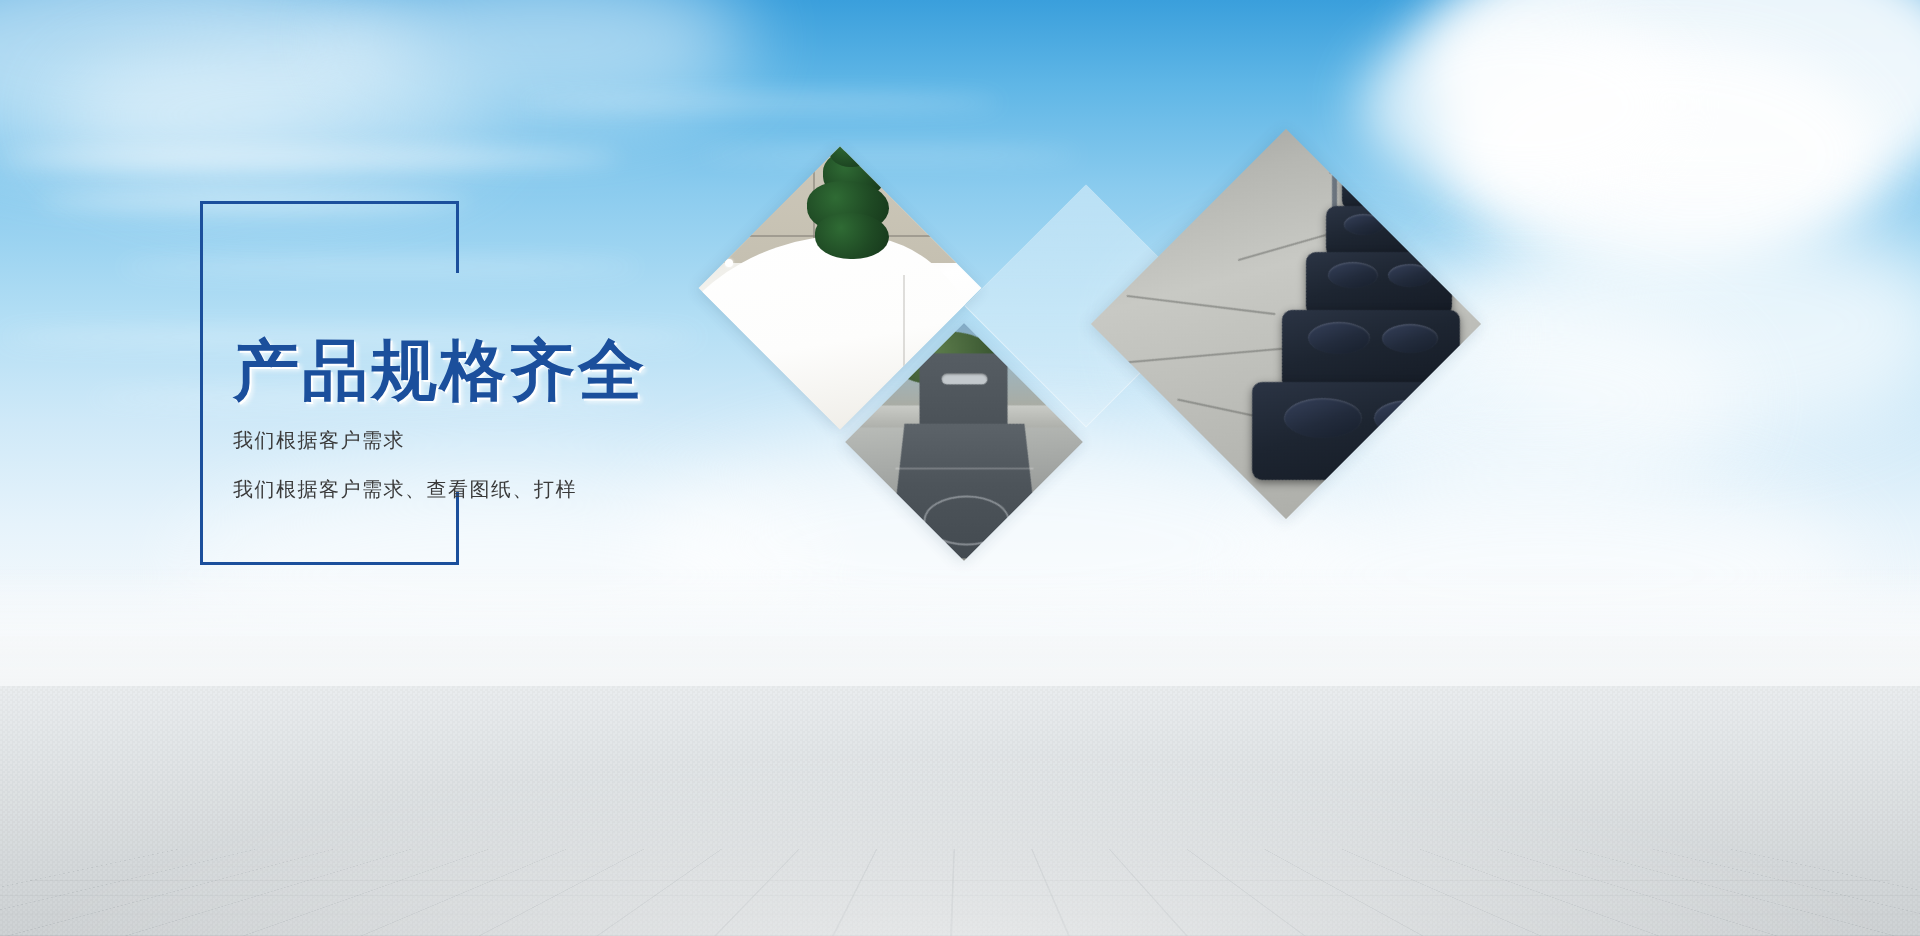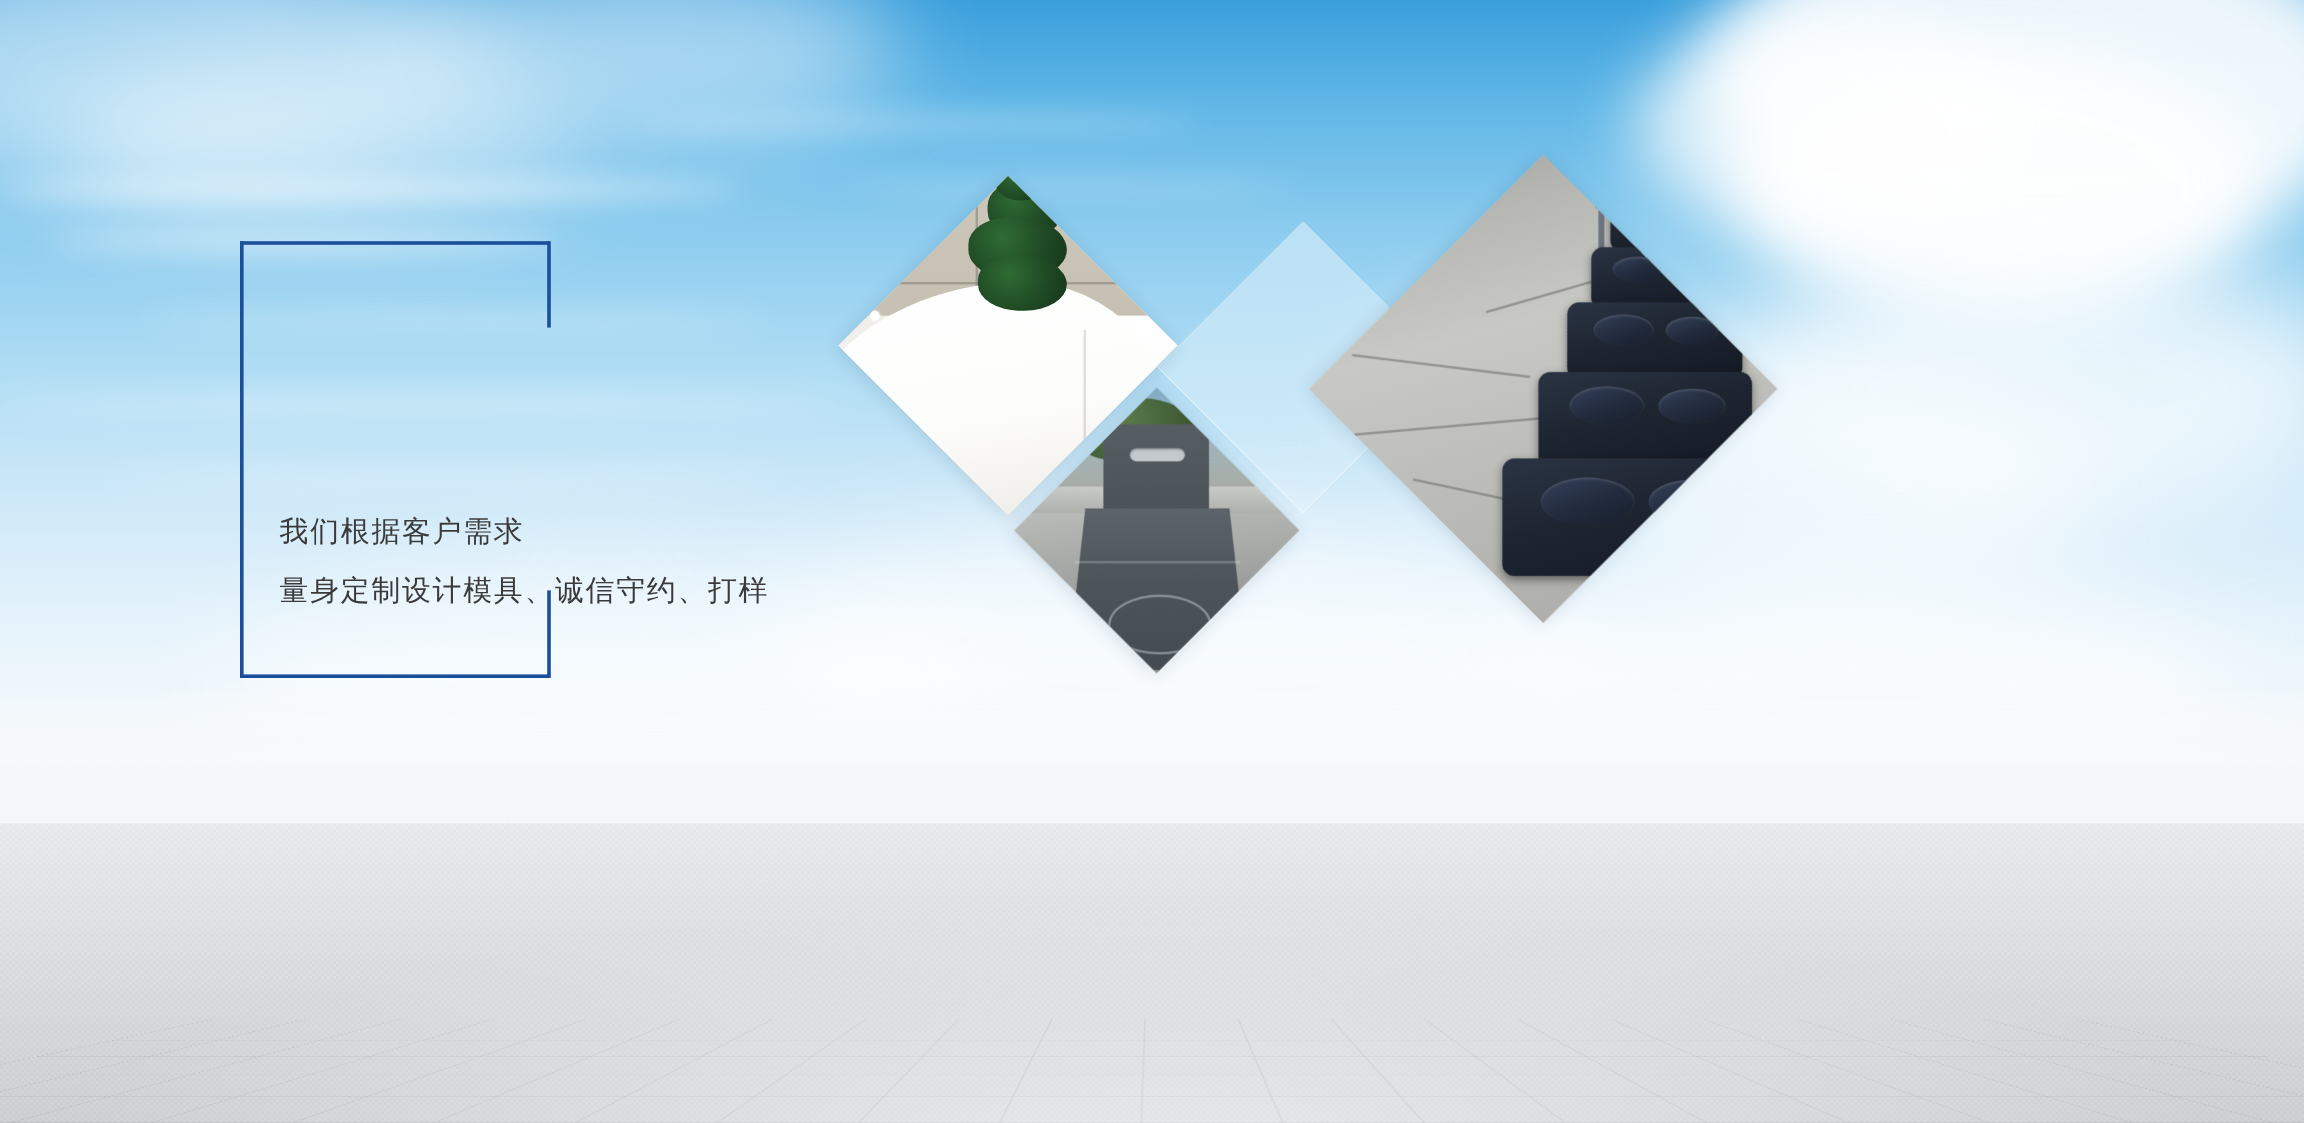--- a/index.html
+++ b/index.html
@@ -69,21 +69,21 @@
     text-shadow:2px 2px 0 rgba(255,255,255,.95), 3px 3px 3px rgba(255,255,255,.7);
   }
   #headline-blue{
     position:absolute;left:233px;top:326px;
     font-size:66px;font-weight:bold;letter-spacing:3px;
     color:#1b4f9c;white-space:nowrap;
     text-shadow:2px 2px 0 rgba(255,255,255,.95), 4px 4px 4px rgba(255,255,255,.65);
   }
   .subline{
     position:absolute;left:233px;
-    font-size:24px;color:#3a3a3a;letter-spacing:1.5px;white-space:nowrap;
+    font-size:20px;color:#3a3a3a;letter-spacing:1.5px;white-space:nowrap;
   }
   #subline-1{top:427px;}
   #subline-2{top:476px;}
 
   
   .diamond{
     position:absolute;transform:rotate(45deg);overflow:hidden;
     box-shadow:0 2px 14px rgba(40,70,100,.16);
   }
   .diamond-inner{
@@ -268,18 +268,19 @@
       <div class="tank-lid" style="left:198px;top:274px;width:78px;height:40px;"></div>
       <div class="tank-lid" style="left:288px;top:276px;width:70px;height:36px;"></div>
     </div>
   </div>
 
   <div id="text-frame"></div>
   <div id="frame-top-stub"></div>
   <div id="frame-bot-stub"></div>
 
 
+  <div id="headline-blue">产品规格齐全</div>
 
   <div class="subline" id="subline-1">我们根据客户需求</div>
 
-  <div class="subline" id="subline-2">量身定制设计模具、诚信守约、打样</div>
+  <div class="subline" id="subline-2">我们根据客户需求、查看图纸、打样</div>
 
 </div>
 
 </body></html>

